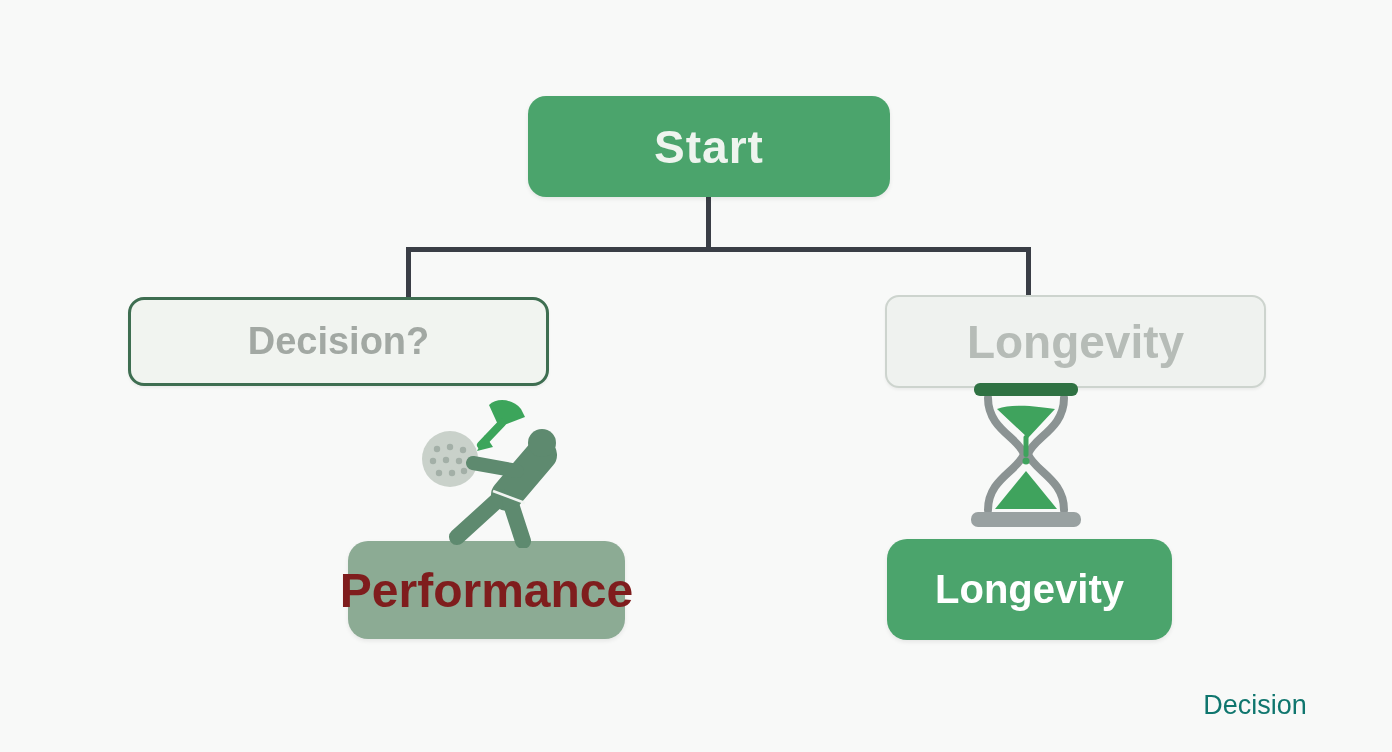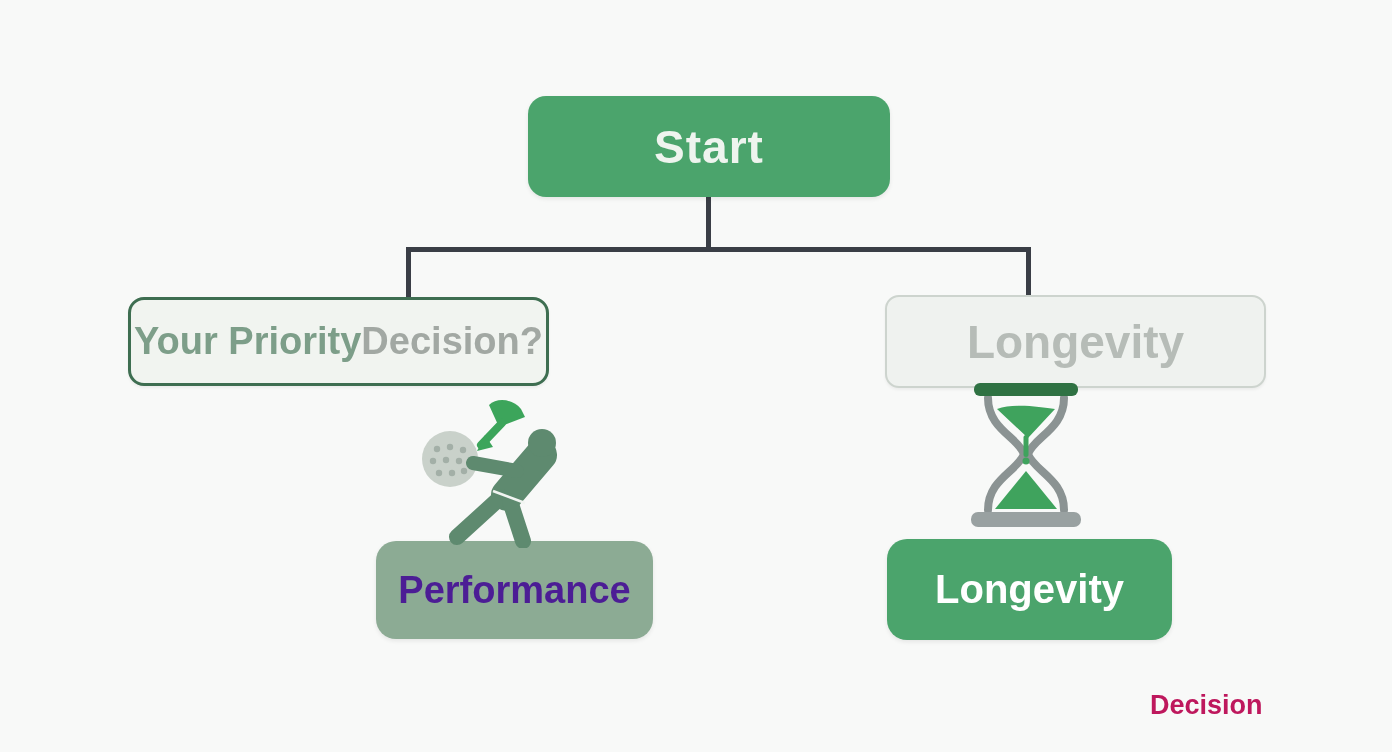--- a/index.html
+++ b/index.html
@@ -25,23 +25,23 @@
   .question-node .q-gray{color:#a2a8a3;}
 
   .branch-node{
     left:885px;top:295px;width:381px;height:93px;
     background:#eff2ef;border:2px solid #cdd4ce;border-radius:14px;
     color:#b6bcb7;font-size:46px;font-weight:bold;
     box-shadow:0 2px 3px rgba(0,0,0,0.05);
   }
 
   .performance-node{
-    left:376px;top:541px;width:277px;height:98px;
+    left:348px;top:541px;width:277px;height:98px;
     background:#8cab94;border-radius:20px;
-    color:#4c1d95;font-size:38px;font-weight:bold;
+    color:#7f1d1d;font-size:48px;font-weight:bold;
     box-shadow:0 2px 4px rgba(0,0,0,0.08);
   }
 
   .longevity-node{
     left:887px;top:539px;width:285px;height:101px;
     background:#4ba46c;border-radius:20px;
     color:#ffffff;font-size:40px;font-weight:bold;
     box-shadow:0 2px 4px rgba(0,0,0,0.08);
   }
 
@@ -50,39 +50,38 @@
   .conn-h {left:406px;top:247px;width:625px;height:5px;border-radius:2px;}
   .conn-vl{left:406px;top:247px;width:5px;height:52px;}
   .conn-vr{left:1026px;top:247px;width:5px;height:50px;}
 
   .icon-wrap{position:absolute;}
   .golfer-wrap{left:405px;top:393px;width:165px;height:155px;z-index:3;}
   .hourglass-wrap{left:964px;top:381px;width:124px;height:150px;z-index:3;}
 
   .footer-label{
     position:absolute;left:1150px;top:690px;width:210px;
-    text-align:left;color:#be185d;font-size:27px;font-weight:bold;
+    text-align:center;color:#0f766e;font-size:27px;font-weight:normal;
   }
 </style>
 </head>
 <body>
 
 <div class="canvas">
 
   <div class="connector conn-v1"></div>
   <div class="connector conn-h"></div>
   <div class="connector conn-vl"></div>
   <div class="connector conn-vr"></div>
 
   <div class="node start-node">
     <span>Start</span>
   </div>
 
   <div class="node question-node">
-    <span class="q-green">Your Priority </span>
     <span class="q-gray">Decision?</span>
   </div>
 
   <div class="node branch-node">
     <span>Longevity</span>
   </div>
 
   <div class="icon-wrap golfer-wrap">
     <svg width="165" height="155" viewBox="0 0 165 155" xmlns="http://www.w3.org/2000/svg">
 

